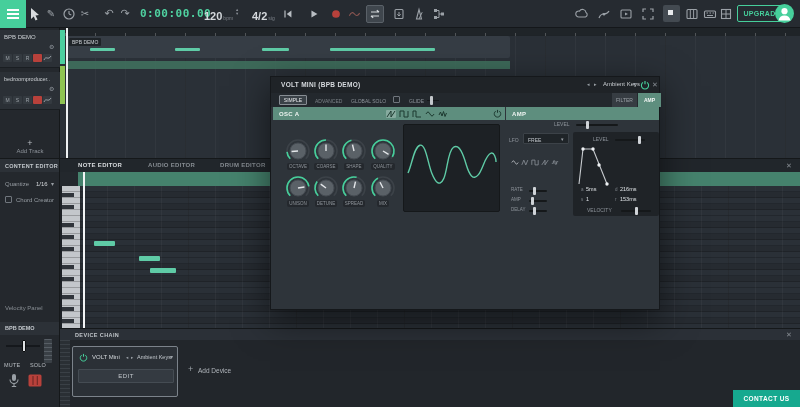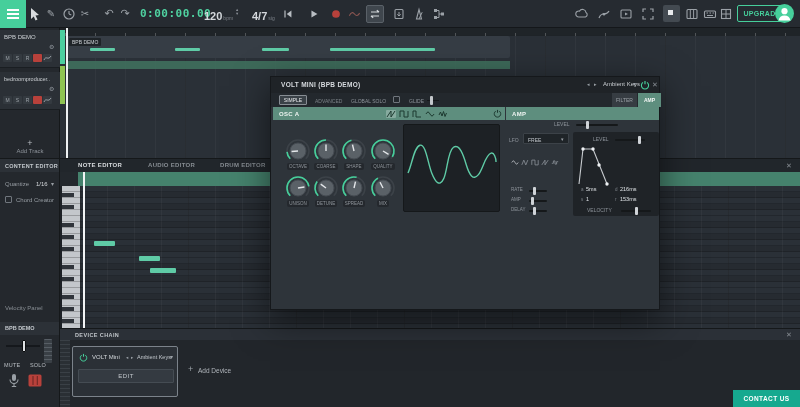--- a/index.html
+++ b/index.html
@@ -125,21 +125,21 @@
 
     <span class="time">0:00:00.00</span>
     <span class="abs" style="left:204px;top:6px">
       <span class="num">120</span><span class="unit">bpm</span>
     </span>
     <span class="stepper" style="left:236px;top:8px">
         <span>▴</span>
         <span>▾</span>
       </span>
     <span class="abs" style="left:252px;top:6px">
-      <span class="num">4/7</span><span class="unit">sig</span>
+      <span class="num">4/2</span><span class="unit">sig</span>
     </span>
 
     <span class="ico" style="left:282px;top:8px;width:12px;height:12px">
         <svg viewBox="0 0 14 14">
           <path d="M3.5 3 V11" stroke="#b9bec3" stroke-width="1.4"></path>
           <path d="M11 3 L5.5 7 L11 11 Z" fill="#b9bec3"></path>
         </svg>
       </span>
     <span class="ico" style="left:308px;top:8px;width:12px;height:12px">
         <svg viewBox="0 0 14 14">

